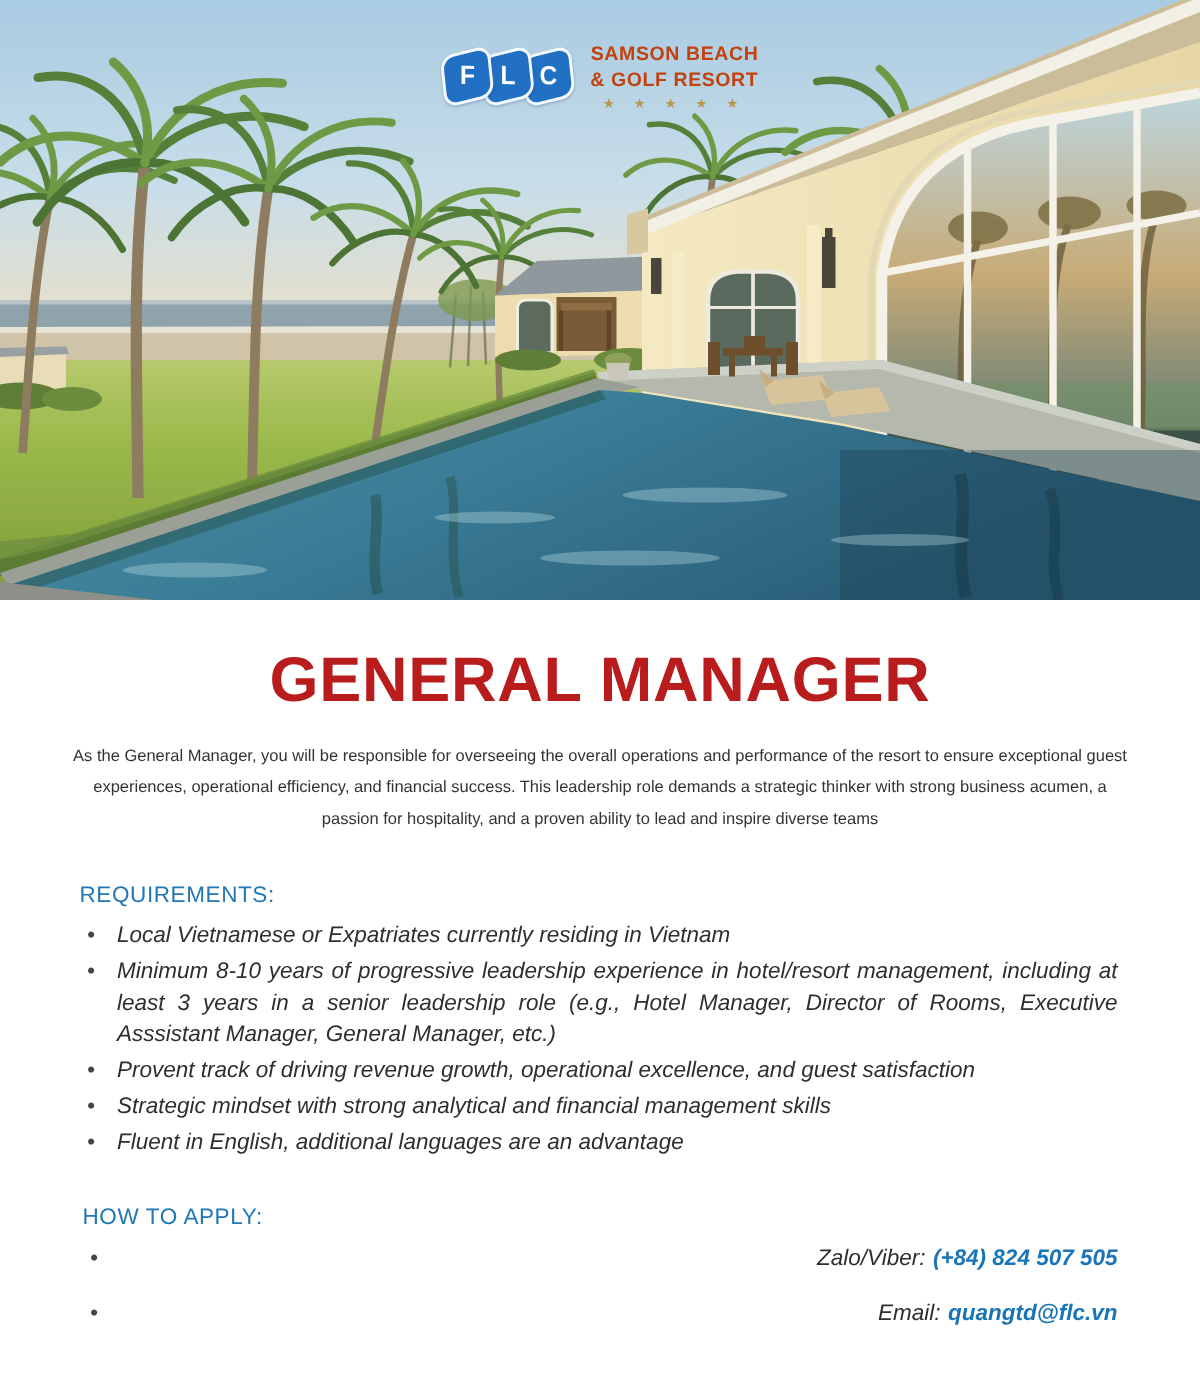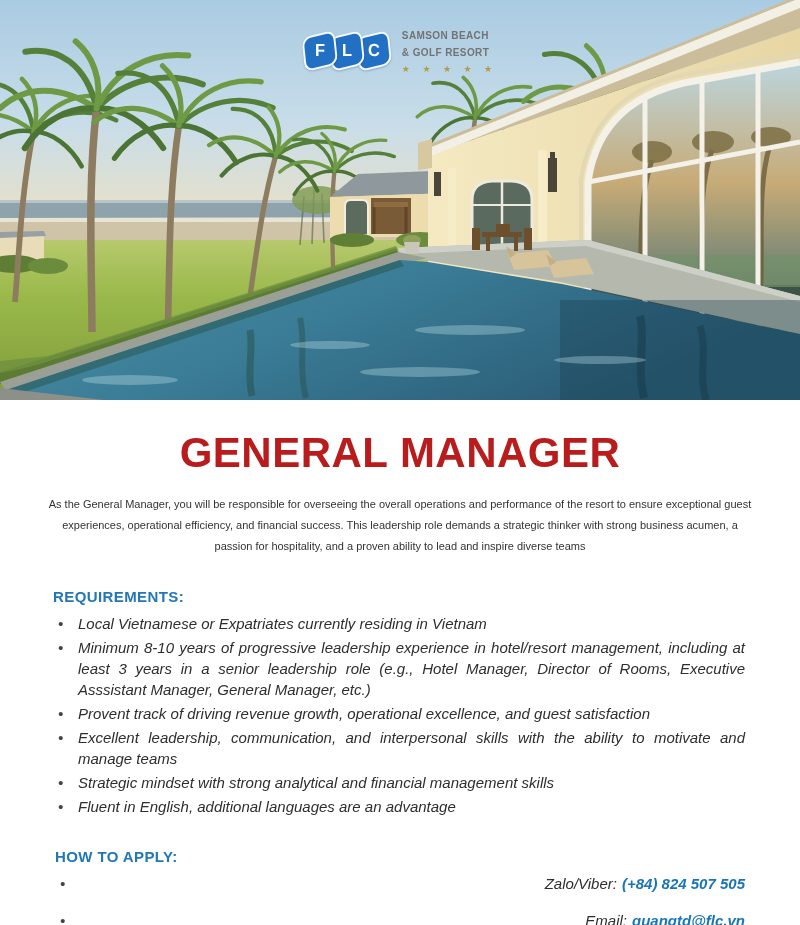--- a/index.html
+++ b/index.html
@@ -15,29 +15,29 @@
           display:flex; align-items:center; gap:11px; }
   .flc-marks { display:flex; }
   .flc-diamond { width:34px; height:34px; background:#2270c4; border:2px solid rgba(255,255,255,.95);
                  border-radius:9px; transform:rotate(-14deg) skewX(-8deg);
                  display:flex; align-items:center; justify-content:center; margin-right:-7px;
                  box-shadow:0 1px 2px rgba(0,40,90,.25); }
   .flc-diamond:nth-child(1){ z-index:3; }
   .flc-diamond:nth-child(2){ z-index:2; }
   .flc-diamond:nth-child(3){ z-index:1; margin-right:0; }
   .flc-letter { color:#fff; font-weight:bold; font-size:17px; transform:rotate(14deg) skewX(8deg); }
-  .logo-text { color:#737373; font-weight:bold; font-size:10px; line-height:17px; letter-spacing:.4px; text-align:left; }
+  .logo-text { color:#c2410c; font-weight:bold; font-size:13px; line-height:17px; letter-spacing:.4px; text-align:right; }
   .logo-stars { color:#b5984c; font-size:9px; letter-spacing:5px; text-align:center; margin-top:3px; }
 
   
   .job-title { margin-top:29px; text-align:center; color:#b91c1c; font-size:42px; font-weight:bold; letter-spacing:.5px; }
   .intro { width:714px; margin:17px auto 0; text-align:center; color:#333333;
            font-size:11px; line-height:21px; }
   .section { margin:0 55px 0 53px; }
-  .section-heading { color:#2277b5; font-size:15px; font-weight:bold; letter-spacing:.4px; }
+  .section-heading { color:#2277b5; font-size:15px; font-weight:normal; letter-spacing:.4px; }
   .req { margin-top:31px; }
   .apply { margin-top:31px; margin-left:55px; }
   ul.bullets { list-style:none; margin-top:8px; }
   ul.bullets li { position:relative; padding-left:25px; color:#2e2e2e; font-size:15px;
                   line-height:21px; margin-bottom:3px; text-align:justify;font-style:italic; }
   ul.bullets li::before { content:"•"; position:absolute; left:5px; top:0; color:#444; }
   .apply ul.bullets li { text-align:right; margin-bottom:16px; }
   .apply-value { color:#1a75b8; font-weight:bold; margin-left:5px; }
 </style>
 </head>
@@ -253,21 +253,20 @@
   <h1 class="job-title">GENERAL MANAGER</h1>
 
   <p class="intro">As the General Manager, you will be responsible for overseeing the overall operations and performance of the resort to ensure exceptional guest experiences, operational efficiency, and financial success. This leadership role demands a strategic thinker with strong business acumen, a passion for hospitality, and a proven ability to lead and inspire diverse teams</p>
 
   <div class="section req">
     <div class="section-heading">REQUIREMENTS:</div>
     <ul class="bullets">
       <li>Local Vietnamese or Expatriates currently residing in Vietnam</li>
       <li>Minimum 8-10 years of progressive leadership experience in hotel/resort management, including at least 3 years in a senior leadership role (e.g., Hotel Manager, Director of Rooms, Executive Asssistant Manager, General Manager, etc.)</li>
       <li>Provent track of driving revenue growth, operational excellence, and guest satisfaction</li>
-      <li>Excellent leadership, communication, and interpersonal skills with the ability to motivate and manage teams</li>
       <li>Strategic mindset with strong analytical and financial management skills</li>
       <li>Fluent in English, additional languages are an advantage</li>
     </ul>
   </div>
 
   <div class="section apply">
     <div class="section-heading">HOW TO APPLY:</div>
     <ul class="bullets">
       <li>
         <span>Zalo/Viber:</span><span class="apply-value">(+84) 824 507 505</span>

